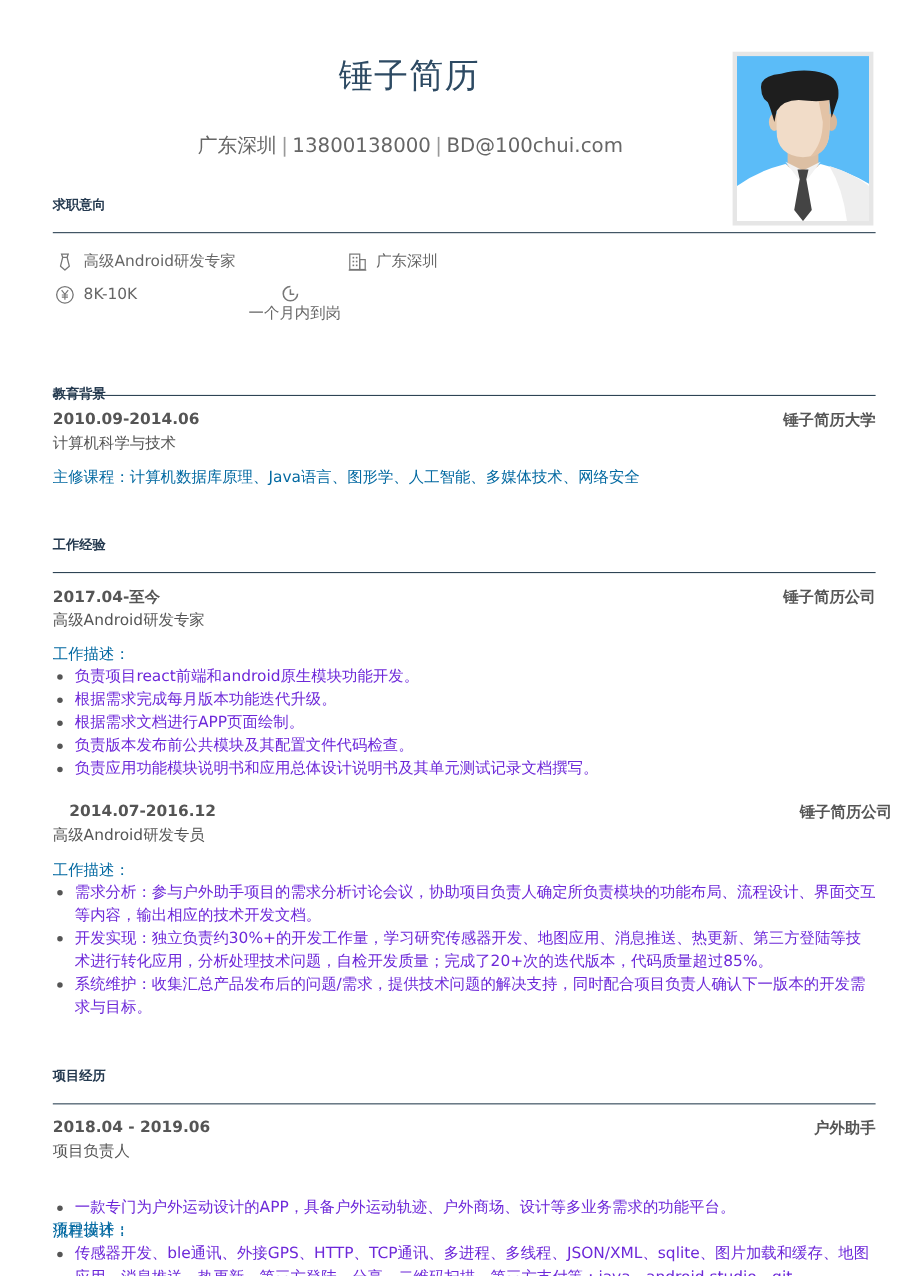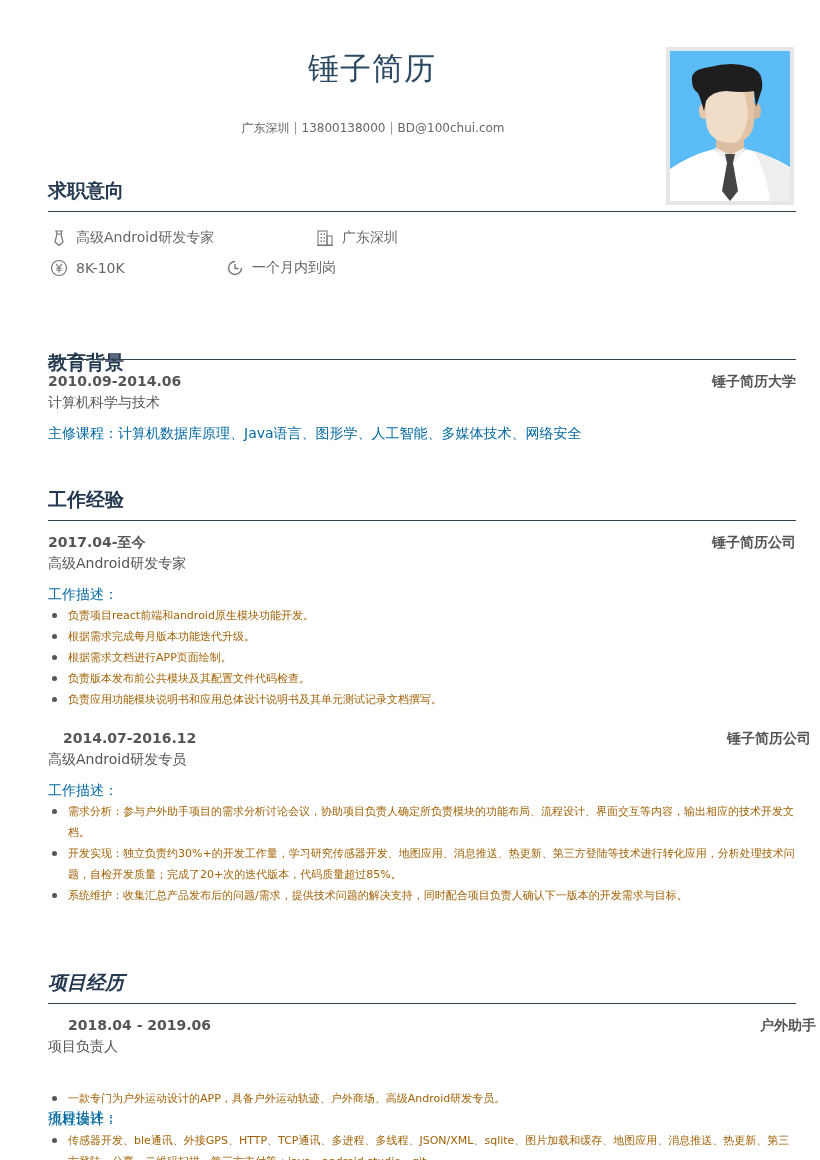--- a/index.html
+++ b/index.html
@@ -1,36 +1,36 @@
 <!DOCTYPE html>
 <html><head>
 <meta charset="utf-8">
 <style>
   * { box-sizing: border-box; margin: 0; padding: 0; }
   html, body { width: 820px; height: 1160px; overflow: hidden; background: #ffffff; }
   body { font-family: "DejaVu Sans", "Liberation Sans", sans-serif; color: #555555; position: relative; }
   .page { position: absolute; left: 12px; top: 0; width: 820px; height: 1160px; }
 
   .name { position: absolute; left: 0; width: 720px; top: 48px; text-align: center; font-size: 31px; color: #2d4a63; letter-spacing: 1px; font-weight: normal; }
-  .contact { position: absolute; left: 0; width: 722px; top: 120px; text-align: center; font-size: 12px; color: #666666; }
+  .contact { position: absolute; left: 0; width: 722px; top: 120px; text-align: center; font-size: 18px; color: #666666; }
   .contact .sep { color: #999999; margin: 0 4px; }
 
   .photo { position: absolute; left: 654px; top: 47px; width: 128px; height: 158px; background: #e6e6e6; padding: 4px; }
   .photo svg { display: block; width: 120px; height: 150px; }
 
-  .section-title { position: absolute; left: 36px; font-size: 19px; font-weight: bold; color: #253a50; }
+  .section-title { position: absolute; left: 36px; font-size: 12px; font-weight: bold; color: #253a50; }
   .rule { position: absolute; left: 36px; width: 748px; height: 0; border-top: 1.5px solid #2e4455; }
 
   .intent-item { position: absolute; font-size: 14px; color: #666666; display: flex; align-items: center; height: 20px; }
   .intent-item svg { width: 18px; height: 18px; margin-right: 8px; flex-shrink: 0; }
 
   .row-head { position: absolute; left: 36px; width: 748px; display: flex; justify-content: space-between; font-size: 14px; font-weight: bold; color: #555555; }
   .line { position: absolute; left: 36px; font-size: 14px; color: #555555; }
   .line.light { color: #0369a1; }
-  .bullets { position: absolute; left: 36px; width: 748px; list-style: none; font-size: 11px; color: #a16207; line-height: 21px; }
+  .bullets { position: absolute; left: 36px; width: 748px; list-style: none; font-size: 14px; color: #6d28d9; line-height: 21px; }
   .bullets li { position: relative; padding-left: 20px; }
   .bullets li::before { content: ""; position: absolute; left: 4px; top: 8px; width: 5px; height: 5px; border-radius: 50%; background: #555555; }
 </style>
 </head>
 <body>
 
 <div class="page">
 
   <h1 class="name">锤子简历</h1>
   <div class="contact">
@@ -85,21 +85,21 @@
     </svg>
     <span>广东深圳</span>
   </div>
   <div class="intent-item" style="left:38px; top:258px;">
     <svg viewBox="0 0 18 18">
       <circle cx="9" cy="9" r="7.5" fill="none" stroke="#777" stroke-width="1.2"></circle>
       <path d="M6 4.8 L9 8.6 L12 4.8 M9 8.6 L9 13.5 M6.2 9.2 L11.8 9.2 M6.2 11.2 L11.8 11.2" fill="none" stroke="#777" stroke-width="1.1"></path>
     </svg>
     <span>8K-10K</span>
   </div>
-  <div class="intent-item" style="left:214px; top:258px;">
+  <div class="intent-item" style="left:214px; top:258px;flex-direction:column;">
     <svg viewBox="0 0 18 18">
       <path d="M15.5 9 A6.5 6.5 0 1 1 9 2.5" fill="none" stroke="#777" stroke-width="1.4"></path>
       <path d="M9 5 L9 9.5 L12.5 9.5" fill="none" stroke="#777" stroke-width="1.4"></path>
     </svg>
     <span>一个月内到岗</span>
   </div>
 
   <div class="section-title" style="top:326px;margin-top:24px;">教育背景</div>
   <div class="rule" style="top:359px;"></div>
   <div class="row-head" style="top:373px;">
@@ -131,29 +131,29 @@
     <span>锤子简历公司</span>
   </div>
   <div class="line" style="top:751px;">高级Android研发专员</div>
   <div class="line light" style="top:782px;">工作描述：</div>
   <ul class="bullets" style="top:801px;">
     <li>需求分析：参与户外助手项目的需求分析讨论会议，协助项目负责人确定所负责模块的功能布局、流程设计、界面交互等内容，输出相应的技术开发文档。</li>
     <li>开发实现：独立负责约30%+的开发工作量，学习研究传感器开发、地图应用、消息推送、热更新、第三方登陆等技术进行转化应用，分析处理技术问题，自检开发质量；完成了20+次的迭代版本，代码质量超过85%。</li>
     <li>系统维护：收集汇总产品发布后的问题/需求，提供技术问题的解决支持，同时配合项目负责人确认下一版本的开发需求与目标。</li>
   </ul>
 
-  <div class="section-title" style="top:970px;font-style:italic;">项目经历</div>
+  <div class="section-title" style="top:970px;">项目经历</div>
   <div class="rule" style="top:1003px;"></div>
-  <div class="row-head" style="top:1017px;margin-left:20px;">
+  <div class="row-head" style="top:1017px;">
     <span>2018.04 - 2019.06</span>
     <span>户外助手</span>
   </div>
   <div class="line" style="top:1038px;">项目负责人</div>
   <div class="line light" style="top:1069px;margin-top:40px;">项目描述：</div>
   <ul class="bullets" style="top:1088px;">
-    <li>一款专门为户外运动设计的APP，具备户外运动轨迹、户外商场、高级Android研发专员。</li>
+    <li>一款专门为户外运动设计的APP，具备户外运动轨迹、户外商场、设计等多业务需求的功能平台。</li>
   </ul>
   <div class="line light" style="top:1111px;">流程设计：</div>
   <ul class="bullets" style="top:1130px;">
     <li>传感器开发、ble通讯、外接GPS、HTTP、TCP通讯、多进程、多线程、JSON/XML、sqlite、图片加载和缓存、地图应用、消息推送、热更新、第三方登陆、分享、二维码扫描、第三方支付等；java、android studio、git</li>
   </ul>
 
 </div>
 
 </body></html>

